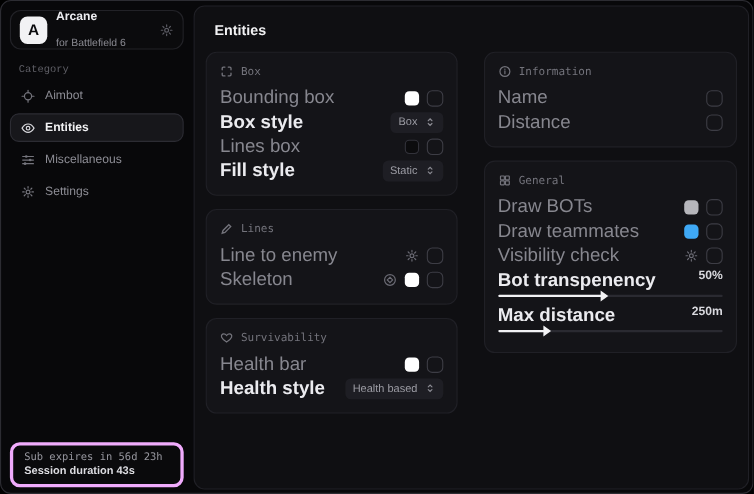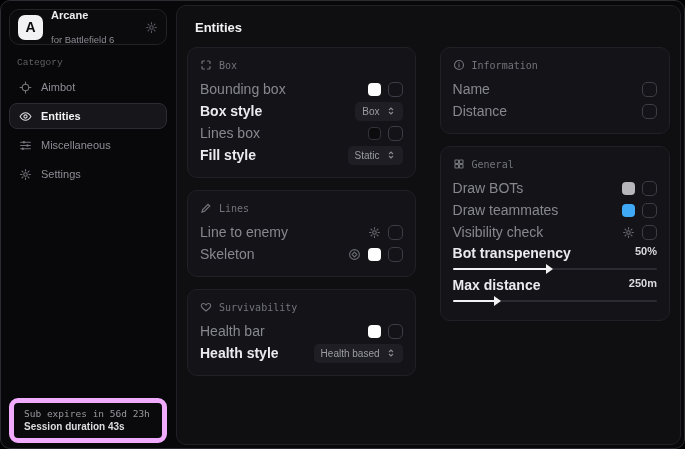--- a/index.html
+++ b/index.html
@@ -16,38 +16,38 @@
   .app-sub{font-size:9.5px;color:#8b8b93;line-height:12px;margin-top:13px;}
   .app-gear{margin-left:auto;color:#5b5b63;display:flex;}
   .cat-label{margin:12px 0 6px 16px;font-family:Liberation Mono, monospace;font-size:9.5px;color:#5f5f66;}
   .nav{padding:0 8px;display:flex;flex-direction:column;gap:3px;}
   .nav-item{display:flex;align-items:center;gap:9px;height:26px;padding:0 9px;border-radius:8px;
     color:#8d8d95;font-size:11px;border:1px solid transparent;box-sizing:border-box;cursor:default;}
   .nav-item.selected{background:#17171b;border-color:#2c2c33;color:#f2f2f4;font-weight:600;}
   .nav-item .nicon{display:flex;width:13px;height:13px;color:#74747c;}
   .nav-item.selected .nicon{color:#d8d8dd;}
   .status-card{position:absolute;left:8px;bottom:5px;width:158px;box-sizing:border-box;
-    border:5px solid #f0abfc;border-radius:9px;padding:5px 10px 6px;background:#0a0a0c;}
+    border:3px solid #f0abfc;border-radius:9px;padding:5px 10px 6px;background:#0a0a0c;}
   .status-line1{font-family:"DejaVu Sans Mono",monospace;font-size:9.5px;color:#97979f;white-space:nowrap;}
   .status-line2{font-size:10px;font-weight:700;color:#dcdce1;margin-top:2px;}
 
   
   .main{position:absolute;left:175px;top:4px;right:3px;bottom:3px;background:#0f0f12;border:1px solid #202026;
     border-radius:10px;box-sizing:border-box;}
   .page-title{padding:14px 18px 11px;font-size:13px;font-weight:700;color:#f2f2f4;}
   .content{display:flex;gap:24px;padding:1px 10px;}
   .col{display:flex;flex-direction:column;gap:12px;}
   .col-left{width:236px;}
   .col-right{width:238px;}
   .card{background:#141418;border:1px solid #202026;border-radius:10px;padding:9px 12px 11px;box-sizing:border-box;}
   .card-title{display:flex;align-items:center;gap:7px;color:#73737b;font-family:"DejaVu Sans Mono",monospace;
     font-size:10px;margin-bottom:5px;height:16px;}
   .card-title .ticon{display:flex;width:12px;height:12px;}
   .row{display:flex;align-items:center;height:22px;}
-  .lbl{font-size:14px;color:#87878f;}
+  .lbl{font-size:17px;color:#87878f;}
   .lbl.bright{color:#ebebef;font-weight:600;}
   .ctrls{margin-left:auto;display:flex;align-items:center;gap:7px;}
   .swatch{width:13px;height:13px;border-radius:4px;box-sizing:border-box;}
   .swatch.dark{border:1px solid #32323a;}
   .checkbox{width:15px;height:15px;border:1.5px solid #3d3d45;border-radius:5px;box-sizing:border-box;background:transparent;}
   .row-gear{display:flex;width:13px;height:13px;color:#6b6b74;}
   .select{display:flex;align-items:center;gap:6px;background:#1e1e24;border-radius:5px;height:19px;
     padding:0 7px;color:#9c9ca4;font-size:10px;cursor:default;}
   .select .cicon{display:flex;width:10px;height:10px;color:#8a8a92;}
   .slider-block{margin-top:2px;margin-bottom:7px;}

